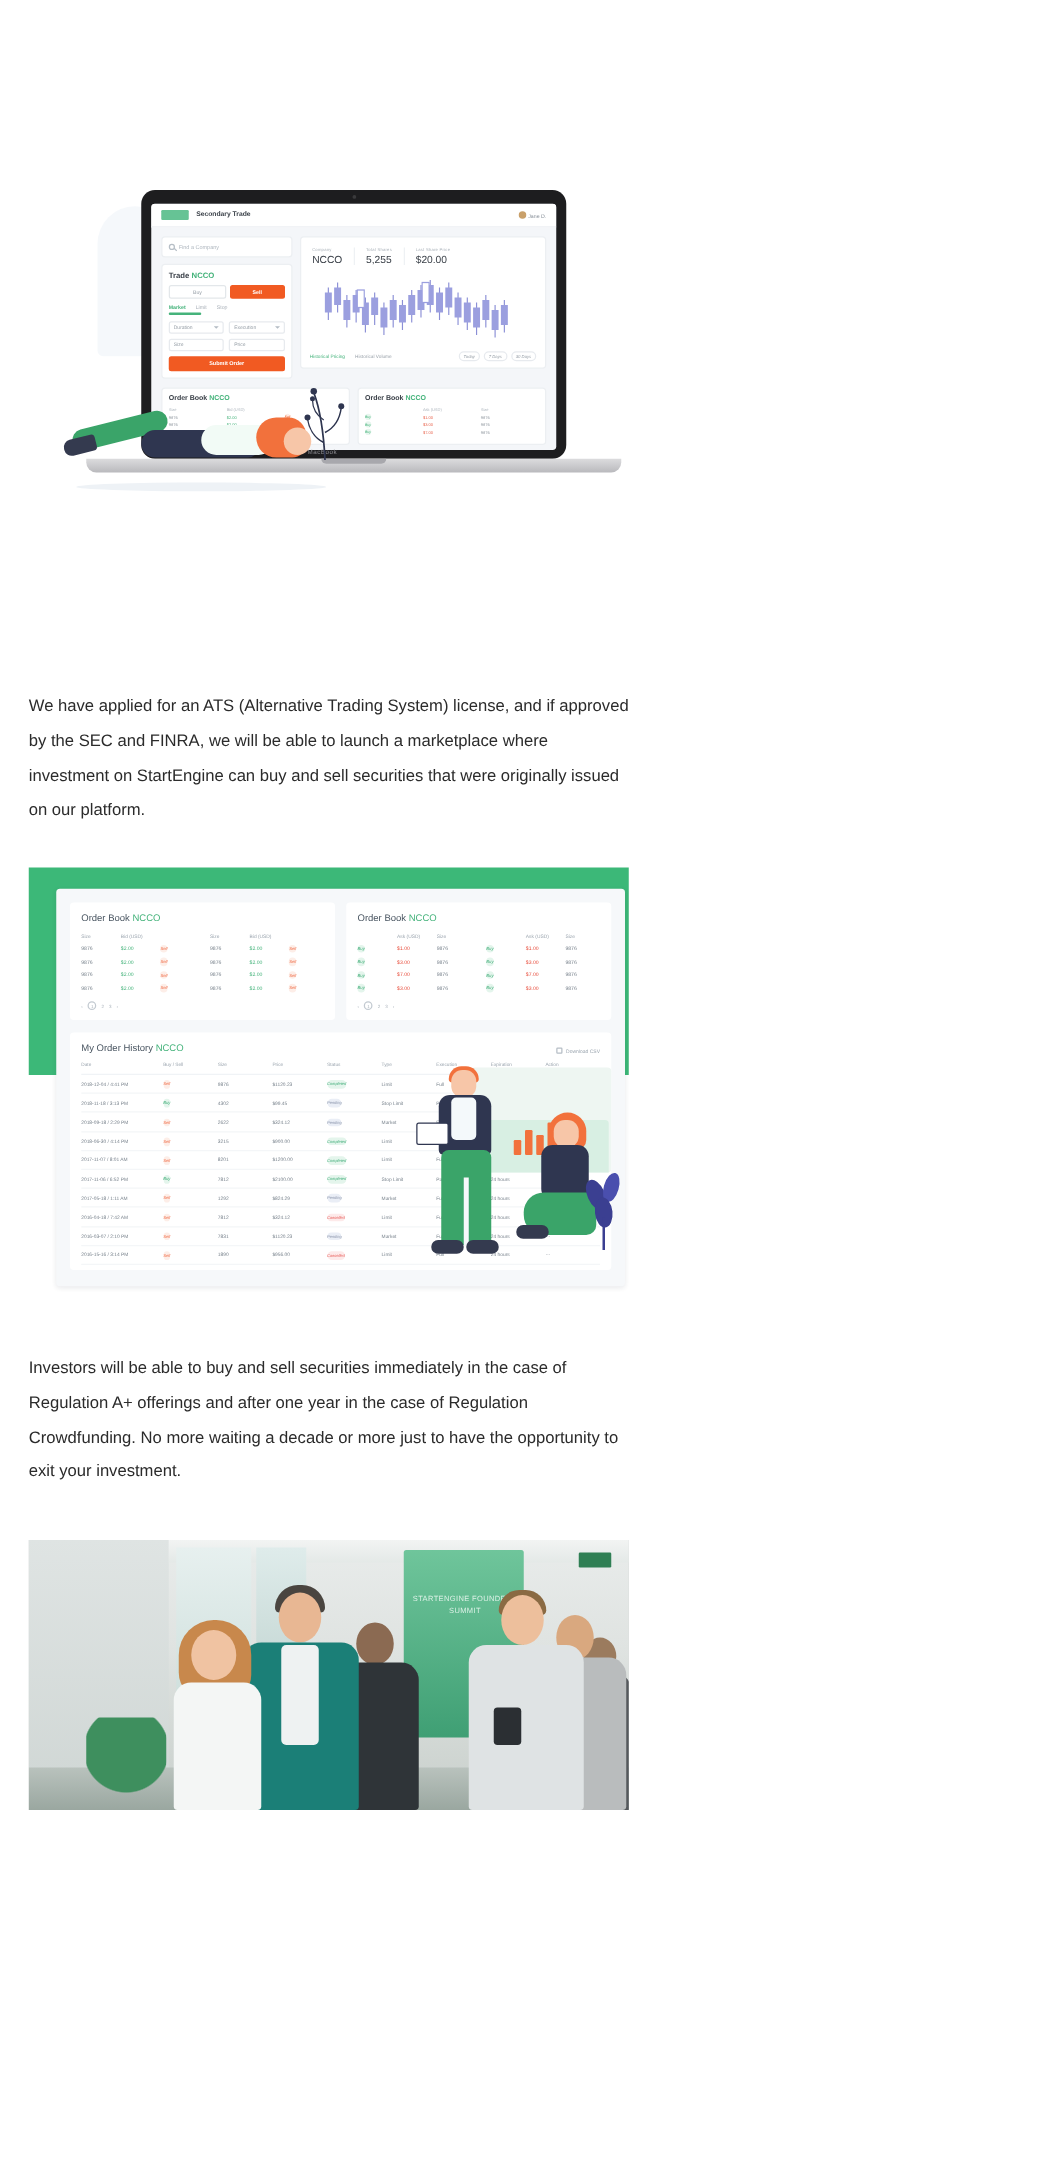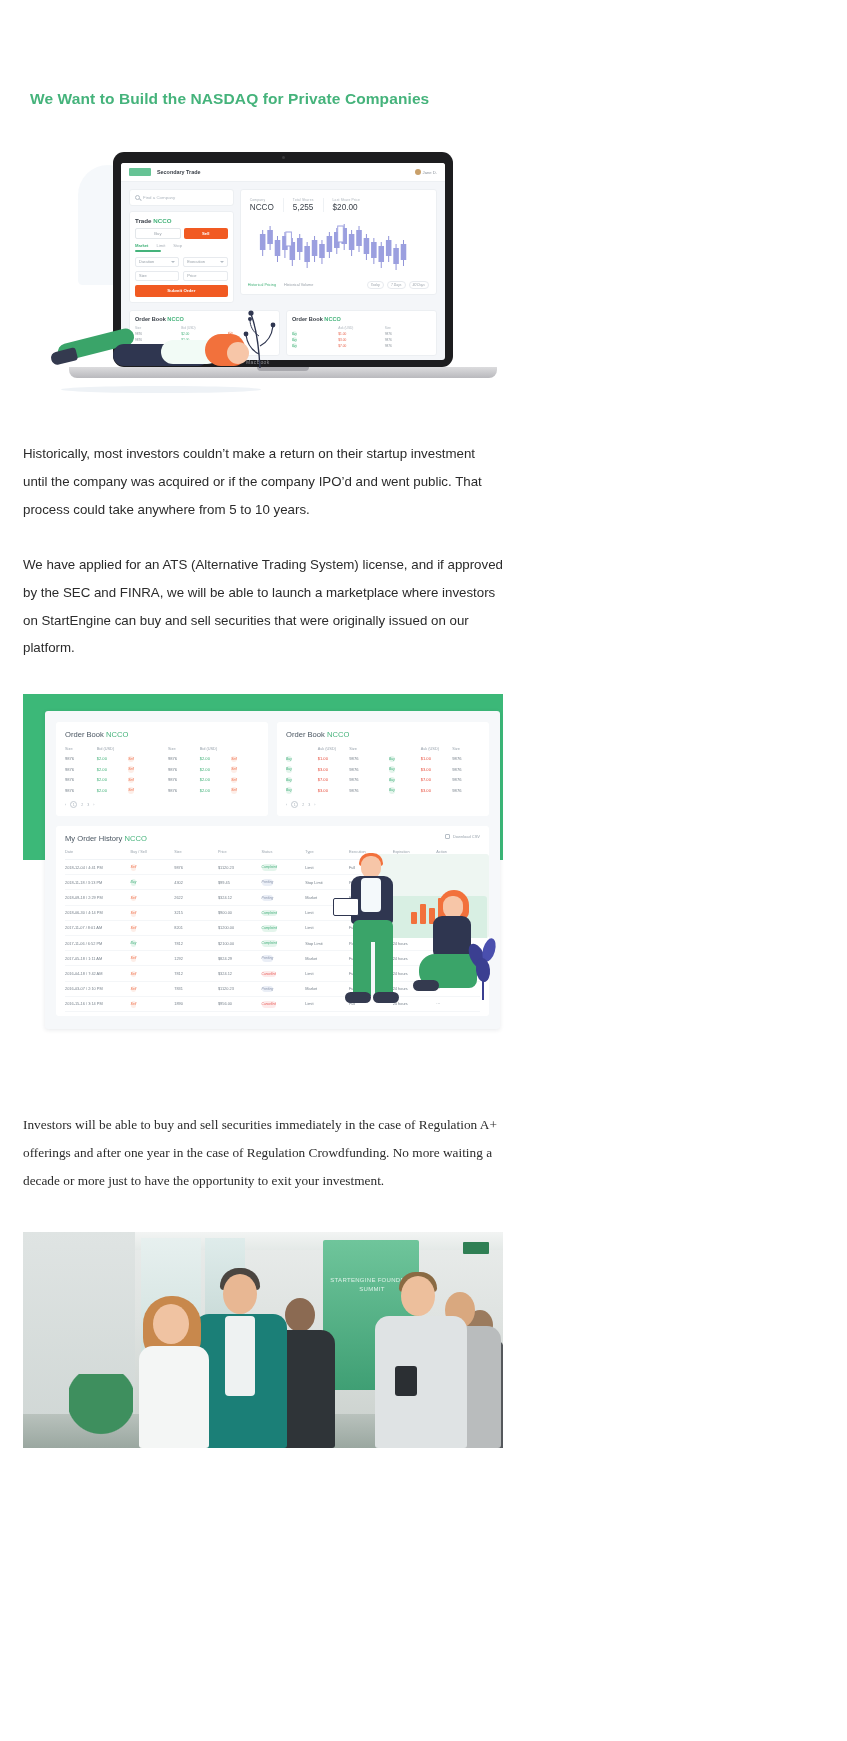--- a/index.html
+++ b/index.html
@@ -19,21 +19,21 @@
   }
 
   
   .para{
     position:absolute; left:23px; width:480px;
     font-size:13.3px; line-height:27.8px; color:#2b2b2b;
     font-weight:400; letter-spacing:0px;
   }
   #para1{ top:440px; }
   #para2{ top:551px; }
-  #para3{ top:1111px;font-family:Liberation Serif, serif; }
+  #para3{ top:1080px; }
 
   
   .fig1{ position:absolute; left:23px; top:140px; width:480px; height:280px; }
   .fig1 .leafdecor{
     position:absolute; left:55px; top:25px; width:60px; height:120px;
     background:#f2f6fa; border-radius:40px 40px 6px 6px; opacity:.8;
   }
   .lap-body{
     position:absolute; left:90px; top:12px; width:340px; height:215px;
     background:#1d1d1f; border-radius:11px; padding:9px 8px 7px 8px;
@@ -146,21 +146,21 @@
   .f2-h span, .f2-r span{ flex:1; }
   .f2-r .g{ color:#45b37b;} .f2-r .r{ color:#e8503f;}
   .tagS{ background:#fdeee8; color:#f0714d; border-radius:5px; font-size:3.4px;
          text-align:center; padding:1.4px 0; }
   .tagB{ background:#e4f5ec; color:#46b07d; border-radius:5px; font-size:3.4px;
          text-align:center; padding:1.4px 0; }
   .f2-pager{ display:flex; gap:4px; align-items:center; margin-top:3px; font-size:3.6px; color:#aab3bb;}
   .f2-pager .cur{ width:7px;height:7px;border-radius:50%;border:1px solid #c3cad1;
                   display:flex;align-items:center;justify-content:center;}
   .f2-hist{ margin:10px 11px 0 11px; background:#fff; border-radius:3px; padding:8px 9px 4px 9px;}
-  .f2-histhead{ display:flex; align-items:flex-start; margin-bottom:7px;}
+  .f2-histhead{ display:flex; align-items:flex-end; margin-bottom:7px;}
   .f2-histtitle{ font-size:7.6px; color:#495561; font-weight:500;}
   .f2-dl{ margin-left:auto; display:flex; align-items:center; gap:3px; font-size:4px; color:#9aa4ae;}
   .f2-dl .ic{ width:5px;height:5px;border:.7px solid #b6bec6;border-radius:1px;}
   .f2-th{ display:flex; font-size:3.8px; color:#9aa4ae; padding-bottom:5px;
           border-bottom:1px solid #f0f3f6;}
   .f2-td{ display:flex; font-size:3.9px; color:#78828c; padding:4.6px 0;
           border-bottom:1px solid #f4f6f8; align-items:center;}
   .f2-th span, .f2-td span{ flex:1; }
   .f2-th .w2, .f2-td .w2{ flex:1.5; }
   .stCompleted{ background:#e4f5ec;color:#46b07d;border-radius:5px;font-size:3.2px;text-align:center;padding:1.3px 0;}
@@ -249,21 +249,20 @@
   .p-m5 .hd{ left:14px; top:12px; width:26px;height:30px; background:#9b7b5e;}
   .p-m5 .bd{ left:0px; top:40px; width:52px;height:110px; background:#55585c;}
   .ph-badge{ position:absolute; left:372px; bottom:52px; width:22px;height:30px;
              background:#2b2f33;border-radius:3px;}
 </style>
 </head>
 <body>
 
 <div class="page">
 
-  <h1 class="article-heading">We Want to Build the NASDAQ for Private Companies</h1>
 
   <div class="fig1">
     <div class="leafdecor"></div>
 
     <div class="lap-body">
       <div class="lap-cam"></div>
       <div class="lap-screen">
 
         <div class="ui-top">
           <div class="ui-logo"></div>
@@ -481,23 +480,22 @@
           <path d="M22 34 C16 30 13 24 13 18" stroke="#2f3650" stroke-width="1" fill="none"></path>
           <circle cx="9" cy="32" r="2.4" fill="#2f3650"></circle>
           <circle cx="36" cy="23" r="2.4" fill="#2f3650"></circle>
           <circle cx="13" cy="17" r="2" fill="#2f3650"></circle>
           <circle cx="14" cy="11" r="2.6" fill="#2f3650"></circle>
         </svg>
       </div>
     </div>
   </div>
 
-  <p class="para" id="para1">Historically, most investors couldn’t make a return on their startup investment until the company was acquired or if the company IPO’d and went public. That process could take anywhere from 5 to 10 years.</p>
-
-  <p class="para" id="para2">We have applied for an ATS (Alternative Trading System) license, and if approved by the SEC and FINRA, we will be able to launch a marketplace where investors on StartEngine can buy and sell securities that were originally issued on our platform.</p>
+
+  <p class="para" id="para2">We have applied for an ATS (Alternative Trading System) license, and if approved by the SEC and FINRA, we will be able to launch a marketplace where investment on StartEngine can buy and sell securities that were originally issued on our platform.</p>
 
   <div class="fig2">
     <div class="f2-green"></div>
     <div class="f2-white"></div>
 
     <div class="f2-panel">
 
       <div class="f2-obrow">
 
         <div class="f2-ob">

